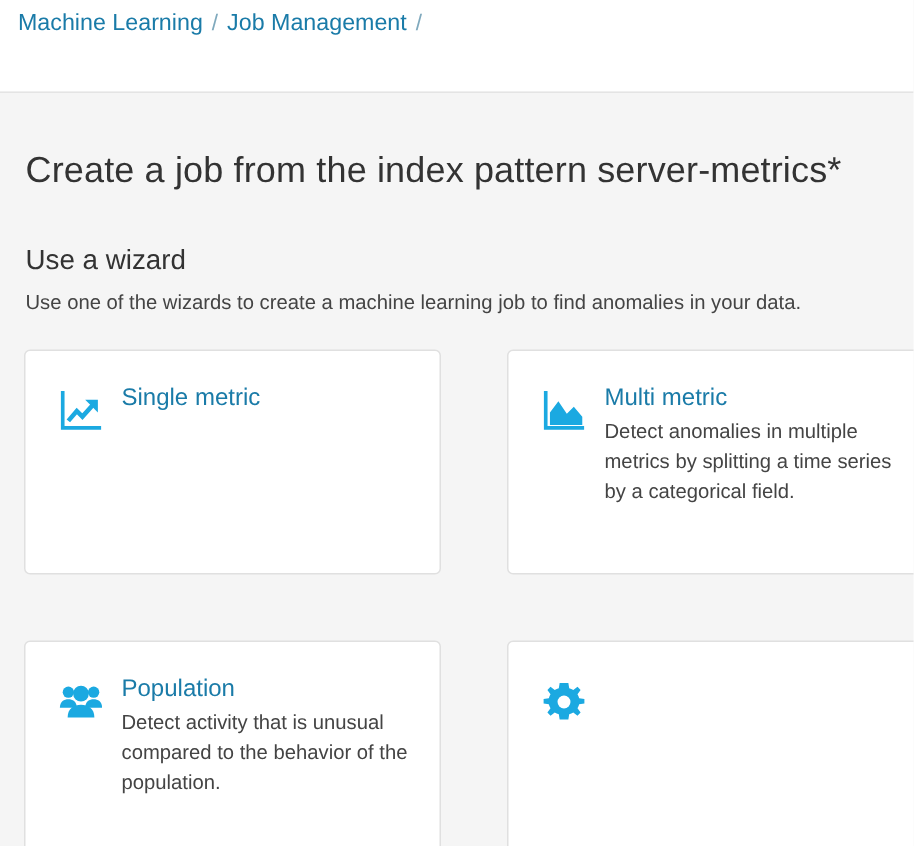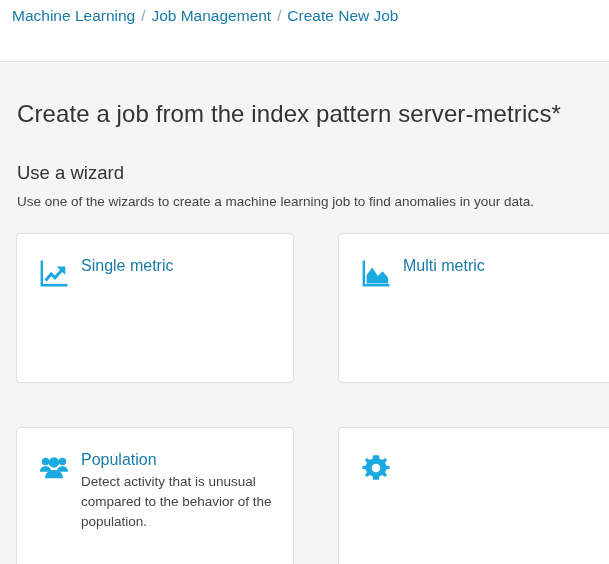--- a/index.html
+++ b/index.html
@@ -126,21 +126,20 @@
 </style>
 </head>
 <body>
 
 <div class="breadcrumb-bar">
   <nav class="breadcrumb">
     <a class="crumb-link" href="#">Machine Learning</a>
     <span class="crumb-sep">/</span>
     <a class="crumb-link" href="#">Job Management</a>
     <span class="crumb-sep">/</span>
-    <a class="crumb-link" href="#">Create New Job</a>
   </nav>
 </div>
 
 <div class="content-panel">
 
   <h1 class="page-title">Create a job from the index pattern server-metrics*</h1>
 
   <h2 class="section-title">Use a wizard</h2>
   <p class="section-sub">Use one of the wizards to create a machine learning job to find anomalies in your data.</p>
 
@@ -157,20 +156,21 @@
       </span>
     </a>
 
     <a class="wizard-card" href="#">
       <svg class="card-icon" viewBox="0 0 32 32">
         <path d="M3 3 L3 28 L29 28" fill="none" stroke="#1ba9e1" stroke-width="2.6" stroke-linecap="square"></path>
         <path d="M6 26 L6 17 L12 9 L18 18 L23 13 L29 20 L29 26 Z" fill="#1ba9e1"></path>
       </svg>
       <span class="card-body">
         <span class="card-title">Multi metric</span>
+        <span class="card-desc">Detect anomalies in multiple metrics by splitting a time series by a categorical field.</span>
       </span>
     </a>
 
     <a class="wizard-card" href="#">
       <svg class="card-icon" viewBox="0 0 32 32">
         <circle cx="7" cy="9" r="4" fill="#1ba9e1"></circle>
         <path d="M1 20 C1 15.5 4 14 7 14 C10 14 13 15.5 13 20 Z" fill="#1ba9e1"></path>
         <circle cx="25" cy="9" r="4" fill="#1ba9e1"></circle>
         <path d="M19 20 C19 15.5 22 14 25 14 C28 14 31 15.5 31 20 Z" fill="#1ba9e1"></path>
         <circle cx="16" cy="10" r="5.6" fill="#1ba9e1"></circle>

